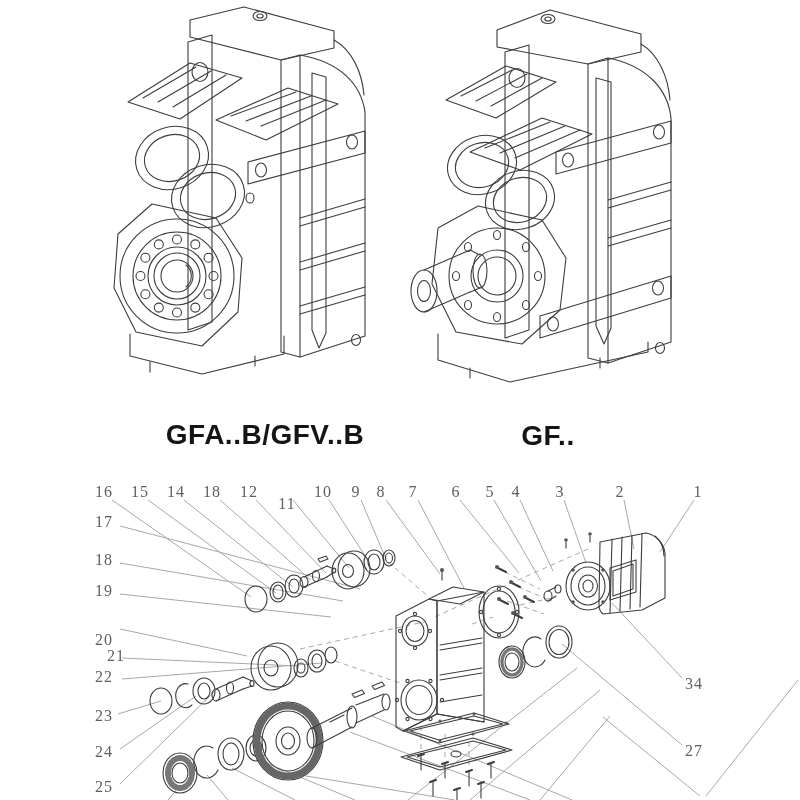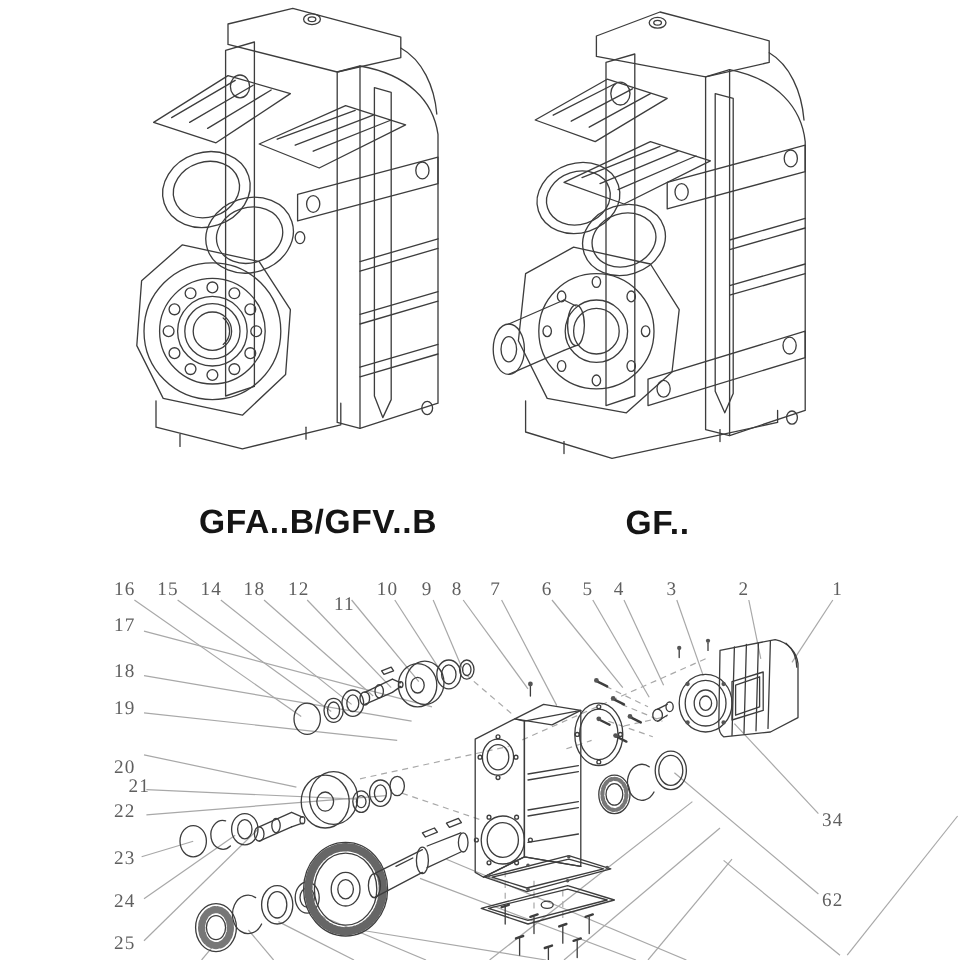--- a/index.html
+++ b/index.html
@@ -443,15 +443,15 @@
   <div class="co" style="left:104px;top:560px">18</div>
   <div class="co" style="left:104px;top:591px">19</div>
   <div class="co" style="left:104px;top:640px">20</div>
   <div class="co" style="left:116px;top:656px">21</div>
   <div class="co" style="left:104px;top:677px">22</div>
   <div class="co" style="left:104px;top:716px">23</div>
   <div class="co" style="left:104px;top:752px">24</div>
   <div class="co" style="left:104px;top:787px">25</div>
 
   <div class="co" style="left:694px;top:684px">34</div>
-  <div class="co" style="left:694px;top:751px">62</div>
+  <div class="co" style="left:694px;top:751px">27</div>
 
 </div>
 
 </body></html>

